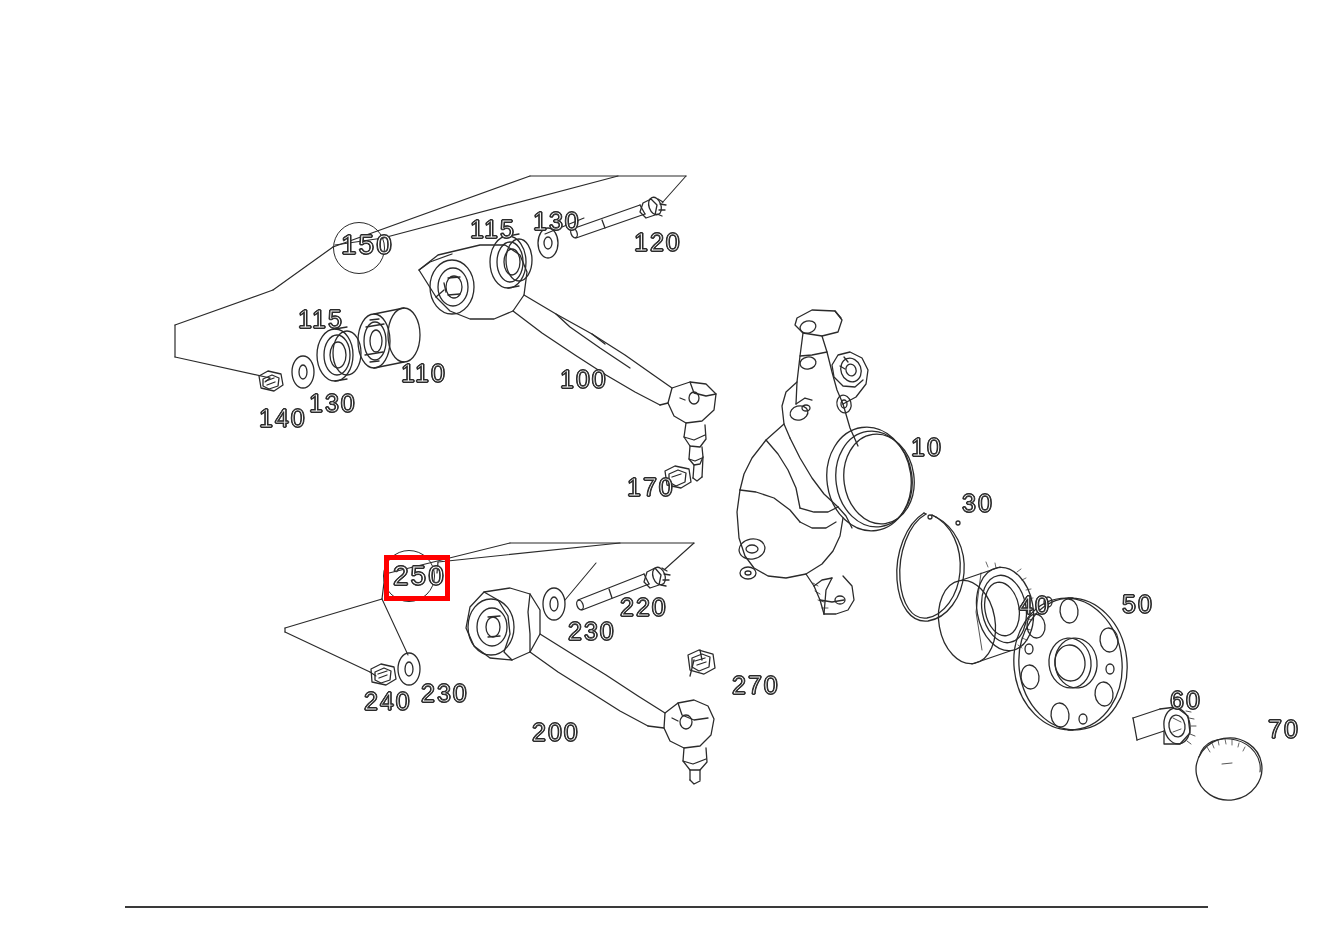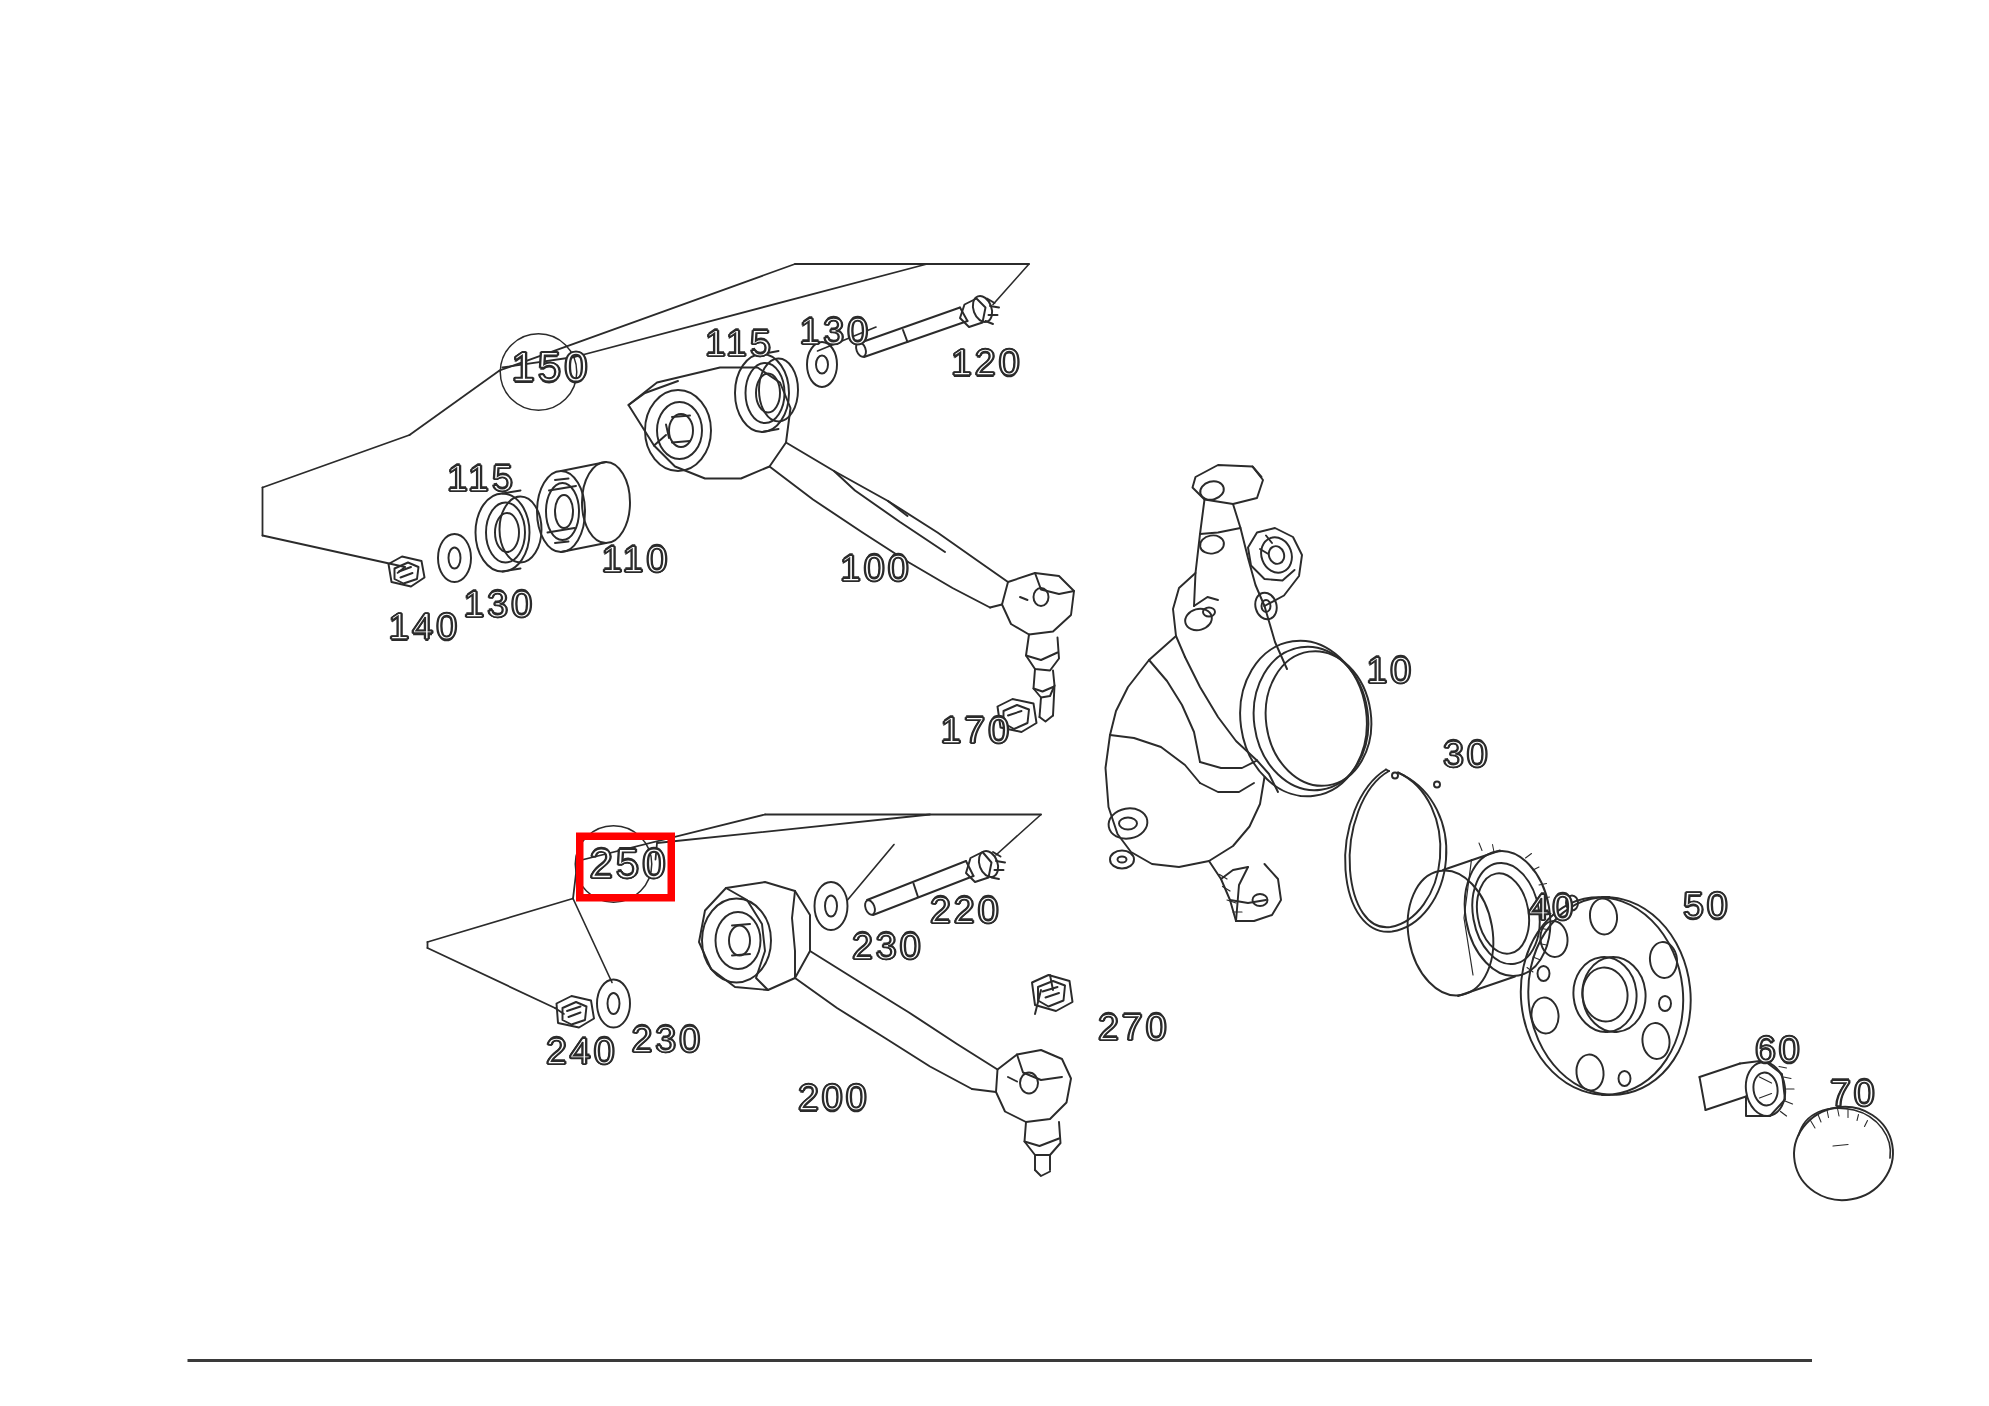--- a/index.html
+++ b/index.html
@@ -445,21 +445,21 @@
   <div class="lbl" style="left:560px; top:367px;">100</div>
   <div class="lbl" style="left:259px; top:406px;">140</div>
   <div class="lbl" style="left:309px; top:391px;">130</div>
   <div class="lbl" style="left:627px; top:465px;margin-top:10px;">170</div>
 
   <div class="lbl" style="left:911px; top:435px;">10</div>
   <div class="lbl" style="left:962px; top:491px;">30</div>
   <div class="lbl" style="left:1019px; top:545px;margin-top:48px;">40</div>
   <div class="lbl" style="left:1122px; top:592px;text-align:center;">50</div>
   <div class="lbl" style="left:1170px; top:688px;">60</div>
-  <div class="lbl" style="left:1220px; top:717px;text-align:center;">70</div>
+  <div class="lbl" style="left:1268px; top:717px;text-align:center;">70</div>
 
   <div class="lbl circled" style="left:393px; top:562px;">250</div>
   <div class="lbl" style="left:620px; top:595px;">220</div>
   <div class="lbl" style="left:568px; top:619px;">230</div>
   <div class="lbl" style="left:732px; top:673px;">270</div>
   <div class="lbl" style="left:364px; top:689px;">240</div>
   <div class="lbl" style="left:421px; top:681px;">230</div>
   <div class="lbl" style="left:532px; top:720px;">200</div>
 
   <div class="hl-box" id="highlight-box" style="left: 384px; top: 555px; width: 56px; height: 36px; border-width: 5px; border-color: rgb(255, 0, 0);"></div>

